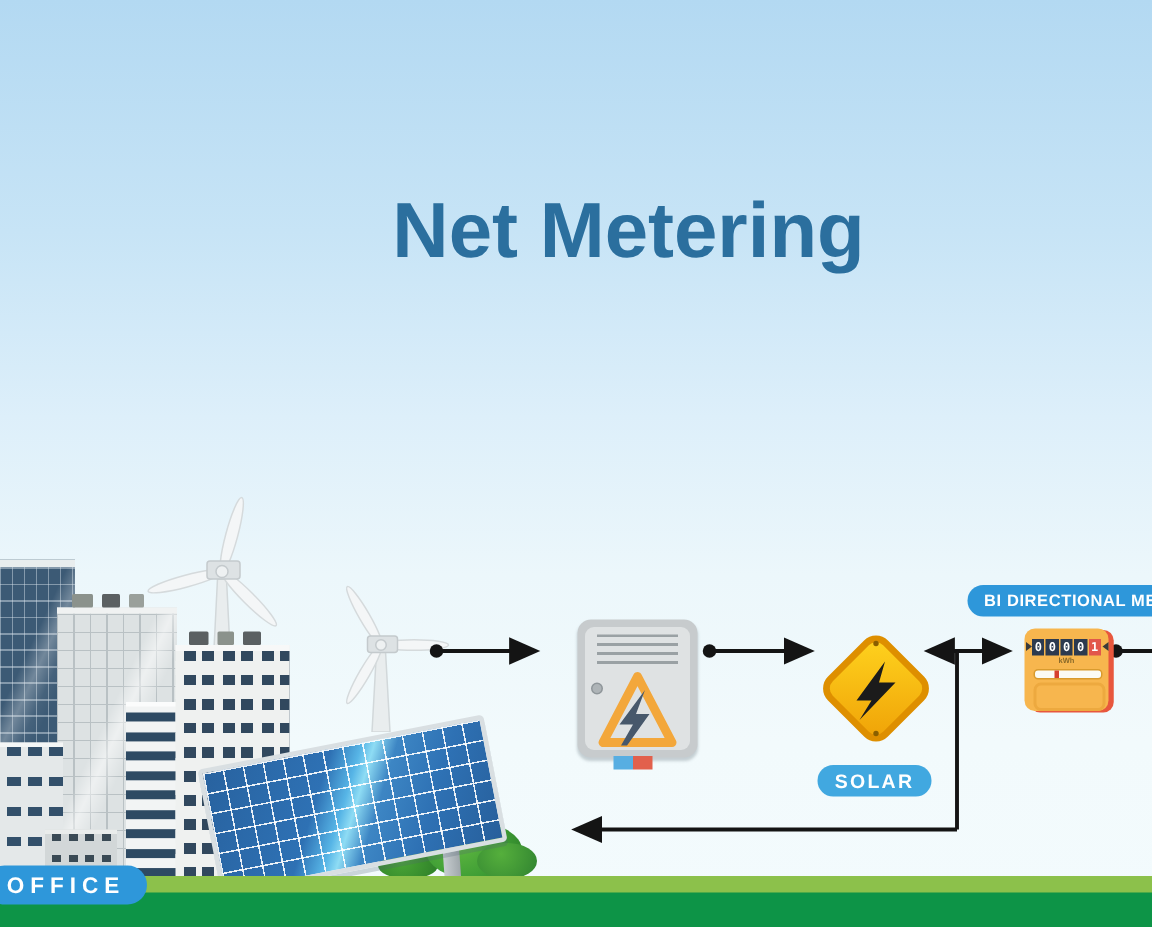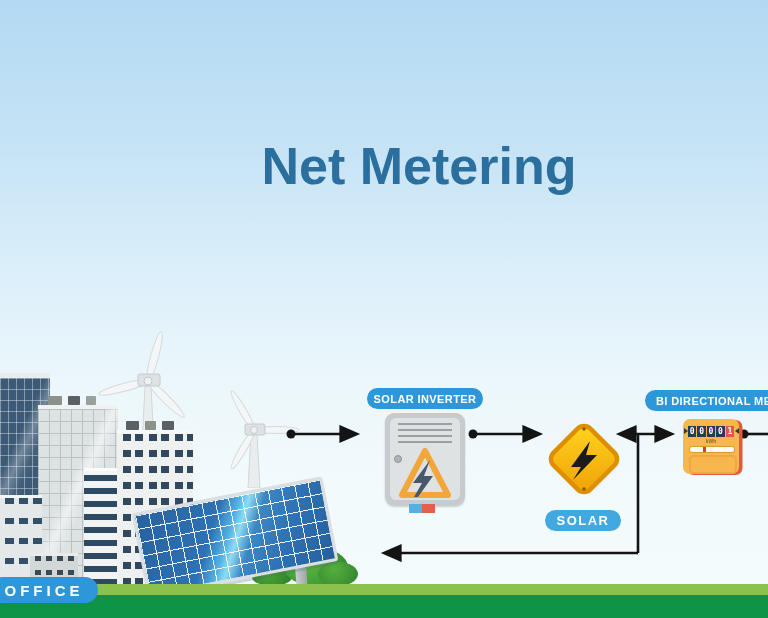--- a/index.html
+++ b/index.html
@@ -5,21 +5,21 @@
   html,body{margin:0;padding:0;}
   body{font-family:"Liberation Sans", sans-serif;}
   #canvas{
     position:relative;width:768px;height:618px;overflow:hidden;
     background:linear-gradient(180deg,#b3d9f2 0%,#c7e4f6 25%,#ddeffa 45%,#ecf7fb 62%,#f2fafc 80%,#f3fbfd 100%);
   }
   .abs{position:absolute;}
 
   
   .title{
-    left:70px;right:0;top:136px;text-align:center;
+    left:70px;right:0;top:124px;text-align:center;
     font-size:52px;font-weight:800;color:#2b6f9e;letter-spacing:0;
   }
 
   
   .badge{
     background:#2e97da;color:#fff;font-weight:bold;border-radius:11px;
     display:flex;align-items:center;justify-content:center;
     font-size:11px;letter-spacing:.4px;z-index:7;
   }
   .badge-office{left:-10px;top:577px;width:108px;height:26px;font-size:15px;letter-spacing:4px;border-radius:14px;}
@@ -219,21 +219,20 @@
     </g>
     <g stroke="#141414" stroke-width="2.6" fill="none">
       <line x1="638" y1="553" x2="386" y2="553" marker-end="url(#arr)"></line>
     </g>
     <g stroke="#141414" stroke-width="2.6" fill="none">
       <circle cx="744" cy="434" r="4.5" fill="#141414" stroke="none"></circle>
       <line x1="744" y1="434" x2="768" y2="434"></line>
     </g>
   </svg>
 
-  <div class="abs badge badge-inverter">SOLAR INVERTER</div>
   <div class="abs inv-box"></div>
   <div class="abs inv-inner" style="z-index:7;"></div>
   <div class="abs inv-vents" style="z-index:8;"></div>
   <div class="abs inv-knob"></div>
   <svg class="abs inv-svg" viewBox="0 0 80 92">
     <polygon points="40,38 17,82 63,82" fill="none" stroke="#f3a73b" stroke-width="6" stroke-linejoin="round"></polygon>
     <path d="M45 47 L28 70 L37 70 L29 84 L33 84 L48 63 L39 63 Z" fill="#47586b"></path>
   </svg>
   <div class="abs tab tab-blue"></div>
   <div class="abs tab tab-red"></div>

